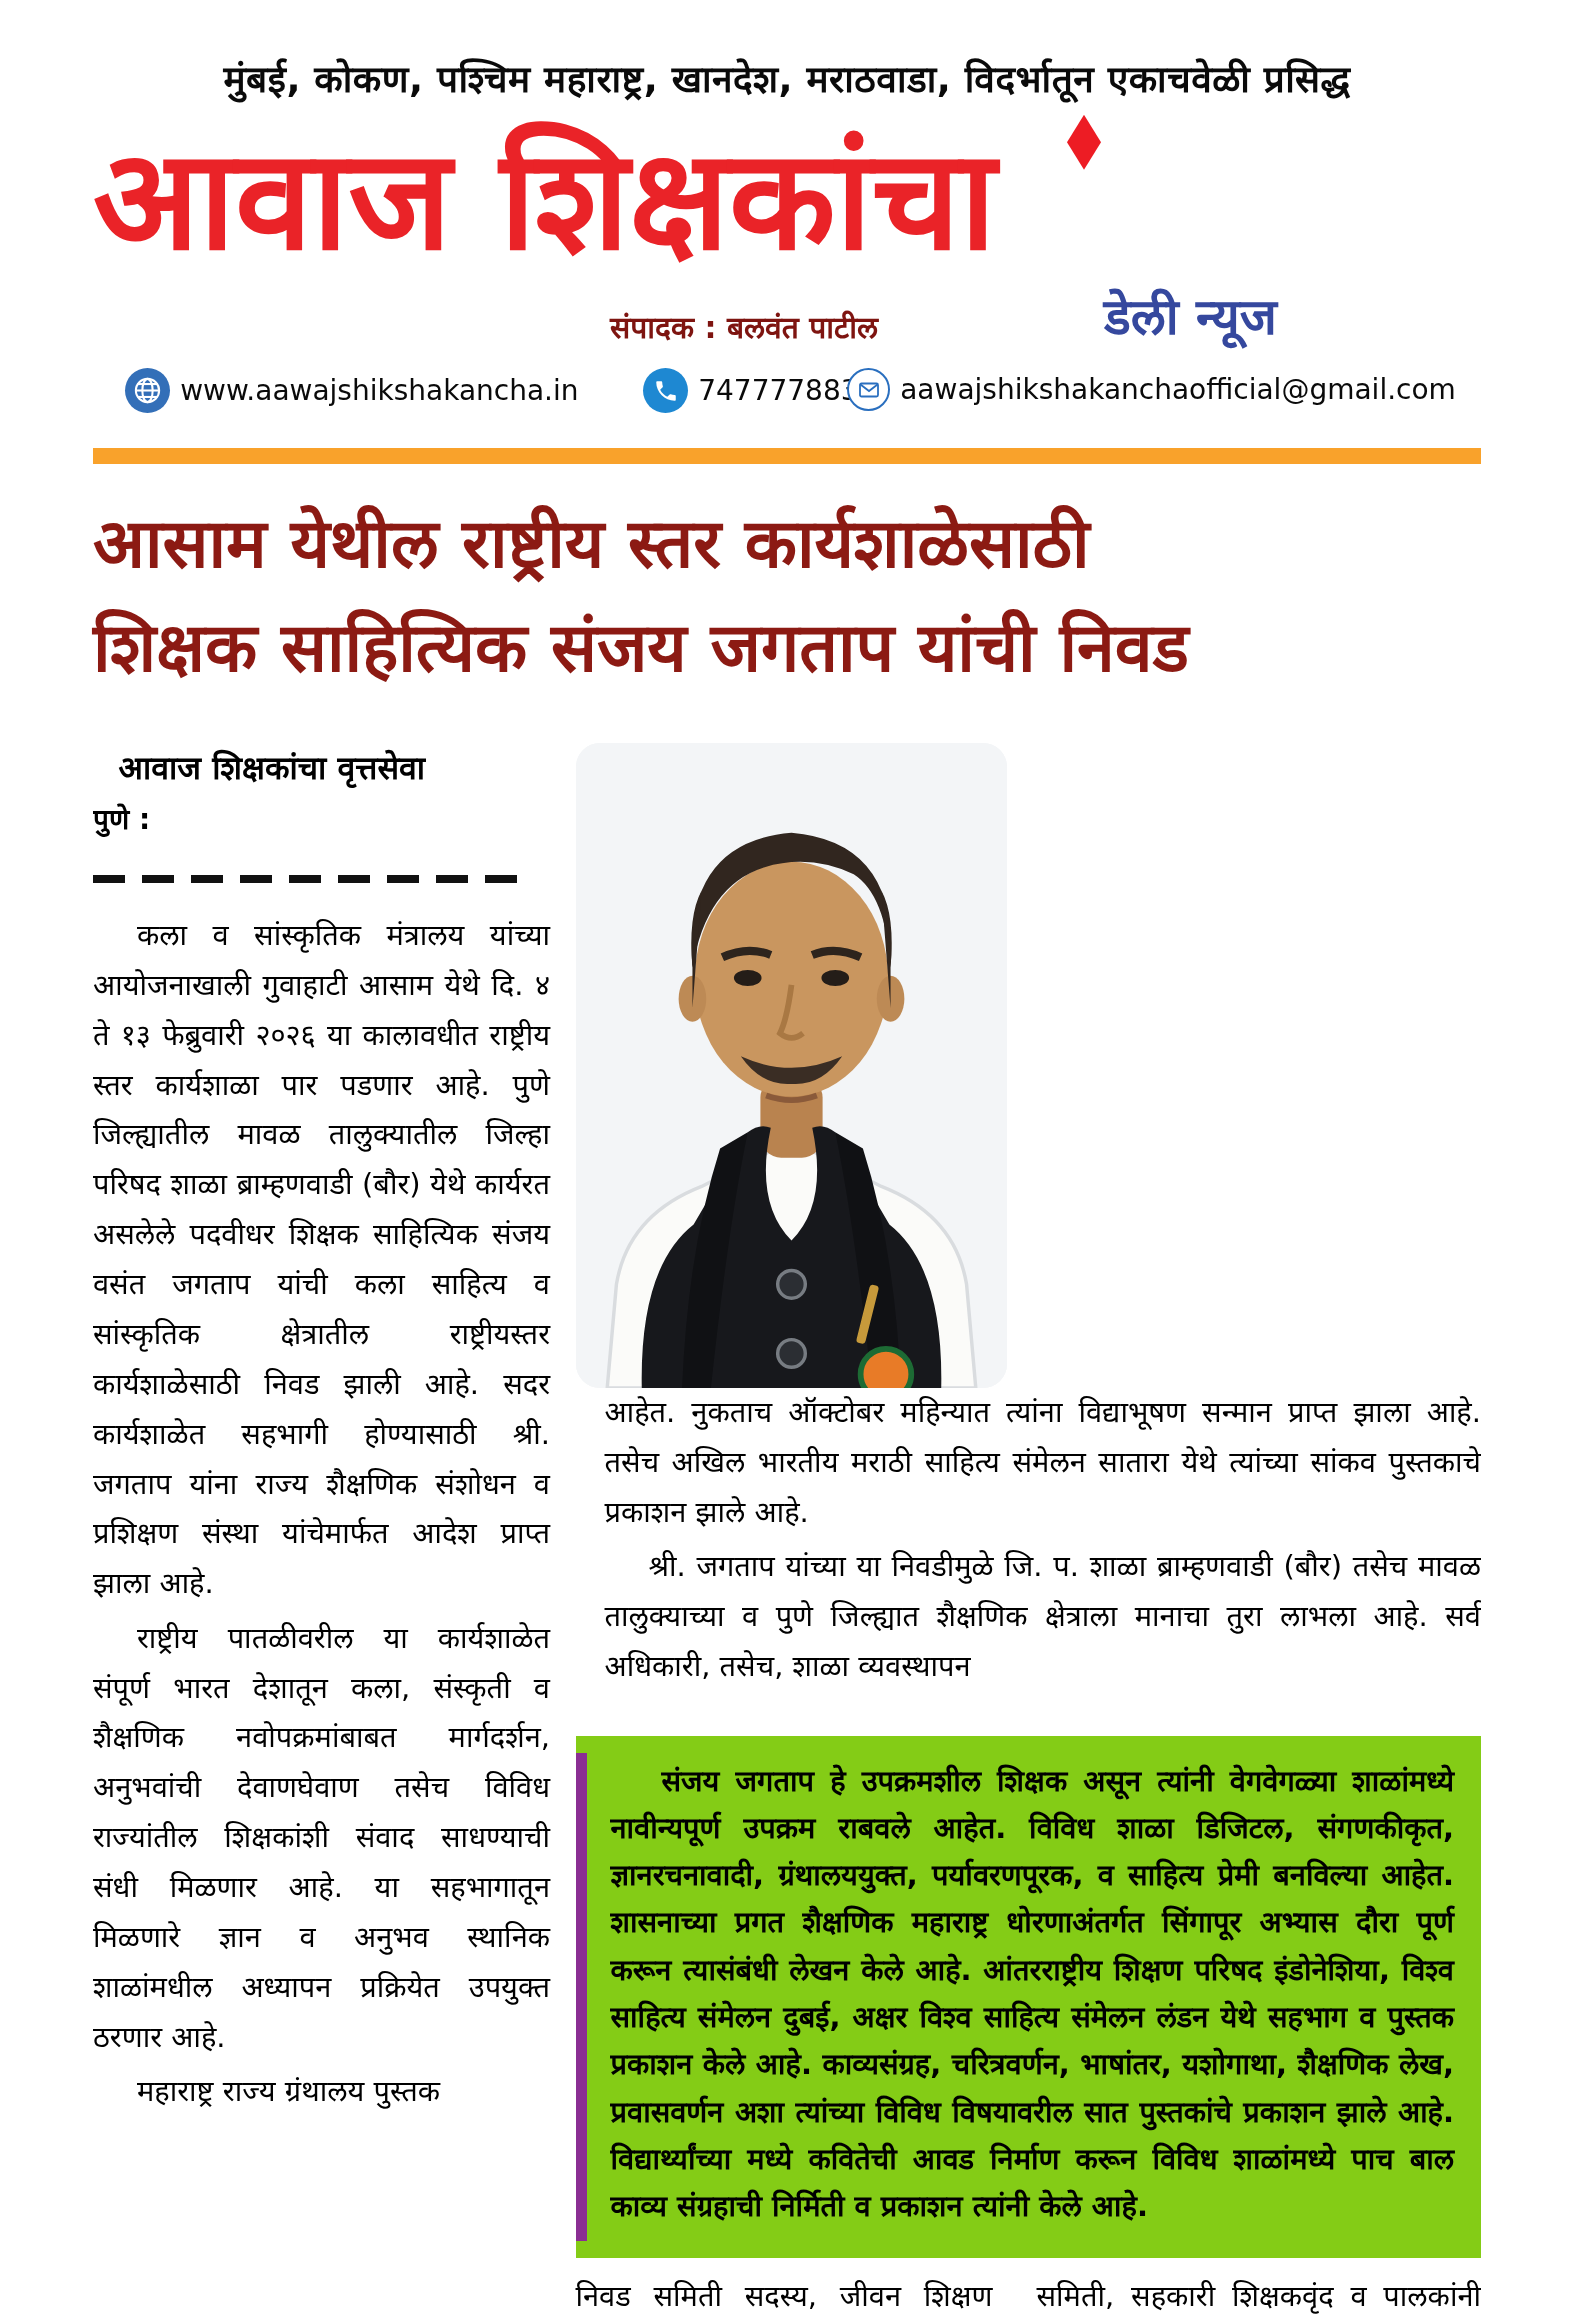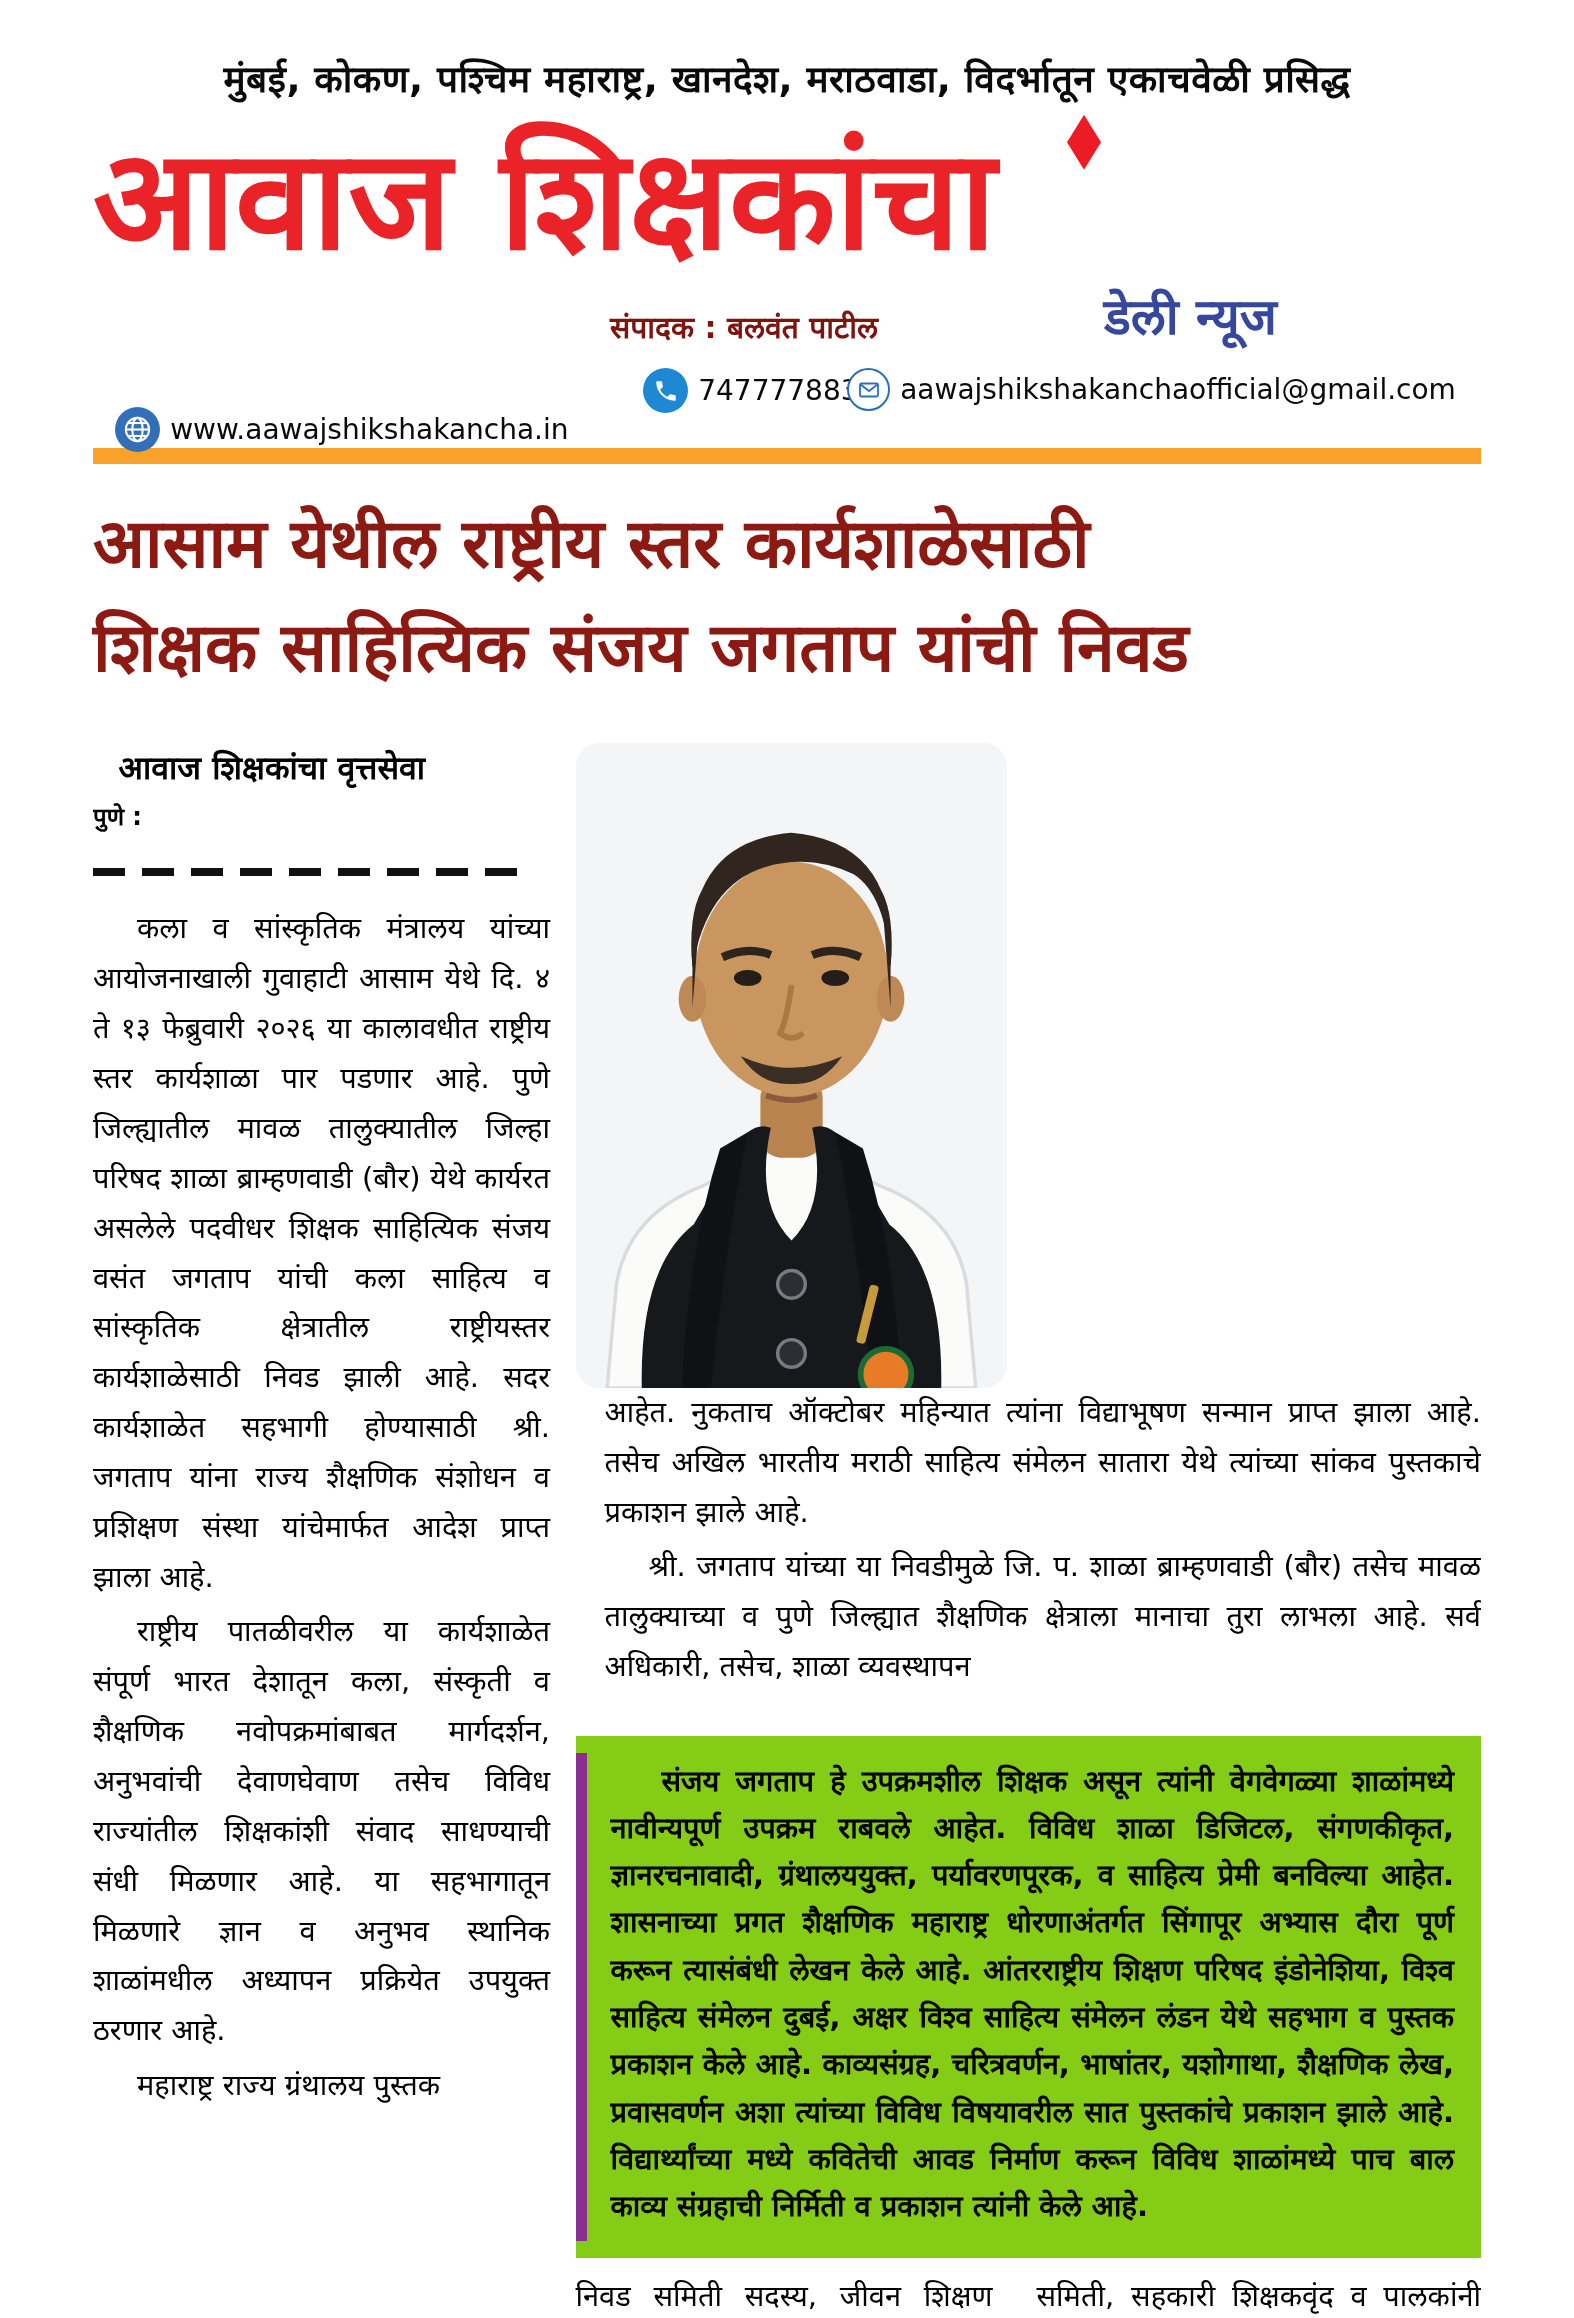--- a/index.html
+++ b/index.html
@@ -38,21 +38,21 @@
   }
   .edition{
     position:absolute;left:1011px;top:4.6px;
     font-size:50px;font-weight:700;color:#35489E;
   }
 
   
   .contact-row{position:relative;height:65px;margin-top:5.6px;}
   .contact-item{position:absolute;display:flex;align-items:center;gap:10.2px;top:0;}
   .contact-item .txt{font-size:28px;color:#0a0a0a;}
-  .ci-web{left:22px;margin-top:39px;}
+  .ci-web{left:32px;}
   .ci-phone{left:550px;}
   .ci-mail{left:754px;}
   .badge-circle{
     width:45px;height:45px;border-radius:50%;
     display:flex;align-items:center;justify-content:center;flex:0 0 auto;
   }
   .bc-web{background:#336FB8;}
   .bc-phone{background:#1E88D2;}
   .bc-mail{background:#ffffff;border:2.8px solid #2A6FBF;width:39px;height:39px;}
 
@@ -66,21 +66,21 @@
 
   
   .body-area{
     margin-top:44px;
     display:flex;gap:25.5px;
     height:1598px;overflow:hidden;
     font-size:29px;line-height:1.72;
   }
   .col-left{width:457px;flex:0 0 auto;text-align:justify;}
   .byline{font-size:32px;font-weight:700;padding-left:25.5px;line-height:1.6;}
-  .dateline{font-size:24px;font-weight:700;line-height:1.6;margin-top:3.7px;}
+  .dateline{font-size:28px;font-weight:700;line-height:1.6;margin-top:3.7px;}
   .dashed-rule{
     margin:32px 0 28px 0;height:8px;width:94%;
     background:repeating-linear-gradient(90deg,#111 0 32px,transparent 32px 49px);
   }
   .para{margin:0 0 4.6px 0;text-indent:44px;}
   .para.noindent{text-indent:0;}
 
   .right-region{flex:1;display:flex;flex-direction:column;}
   .photo-row{display:flex;flex-direction:column;}
   .portrait{

